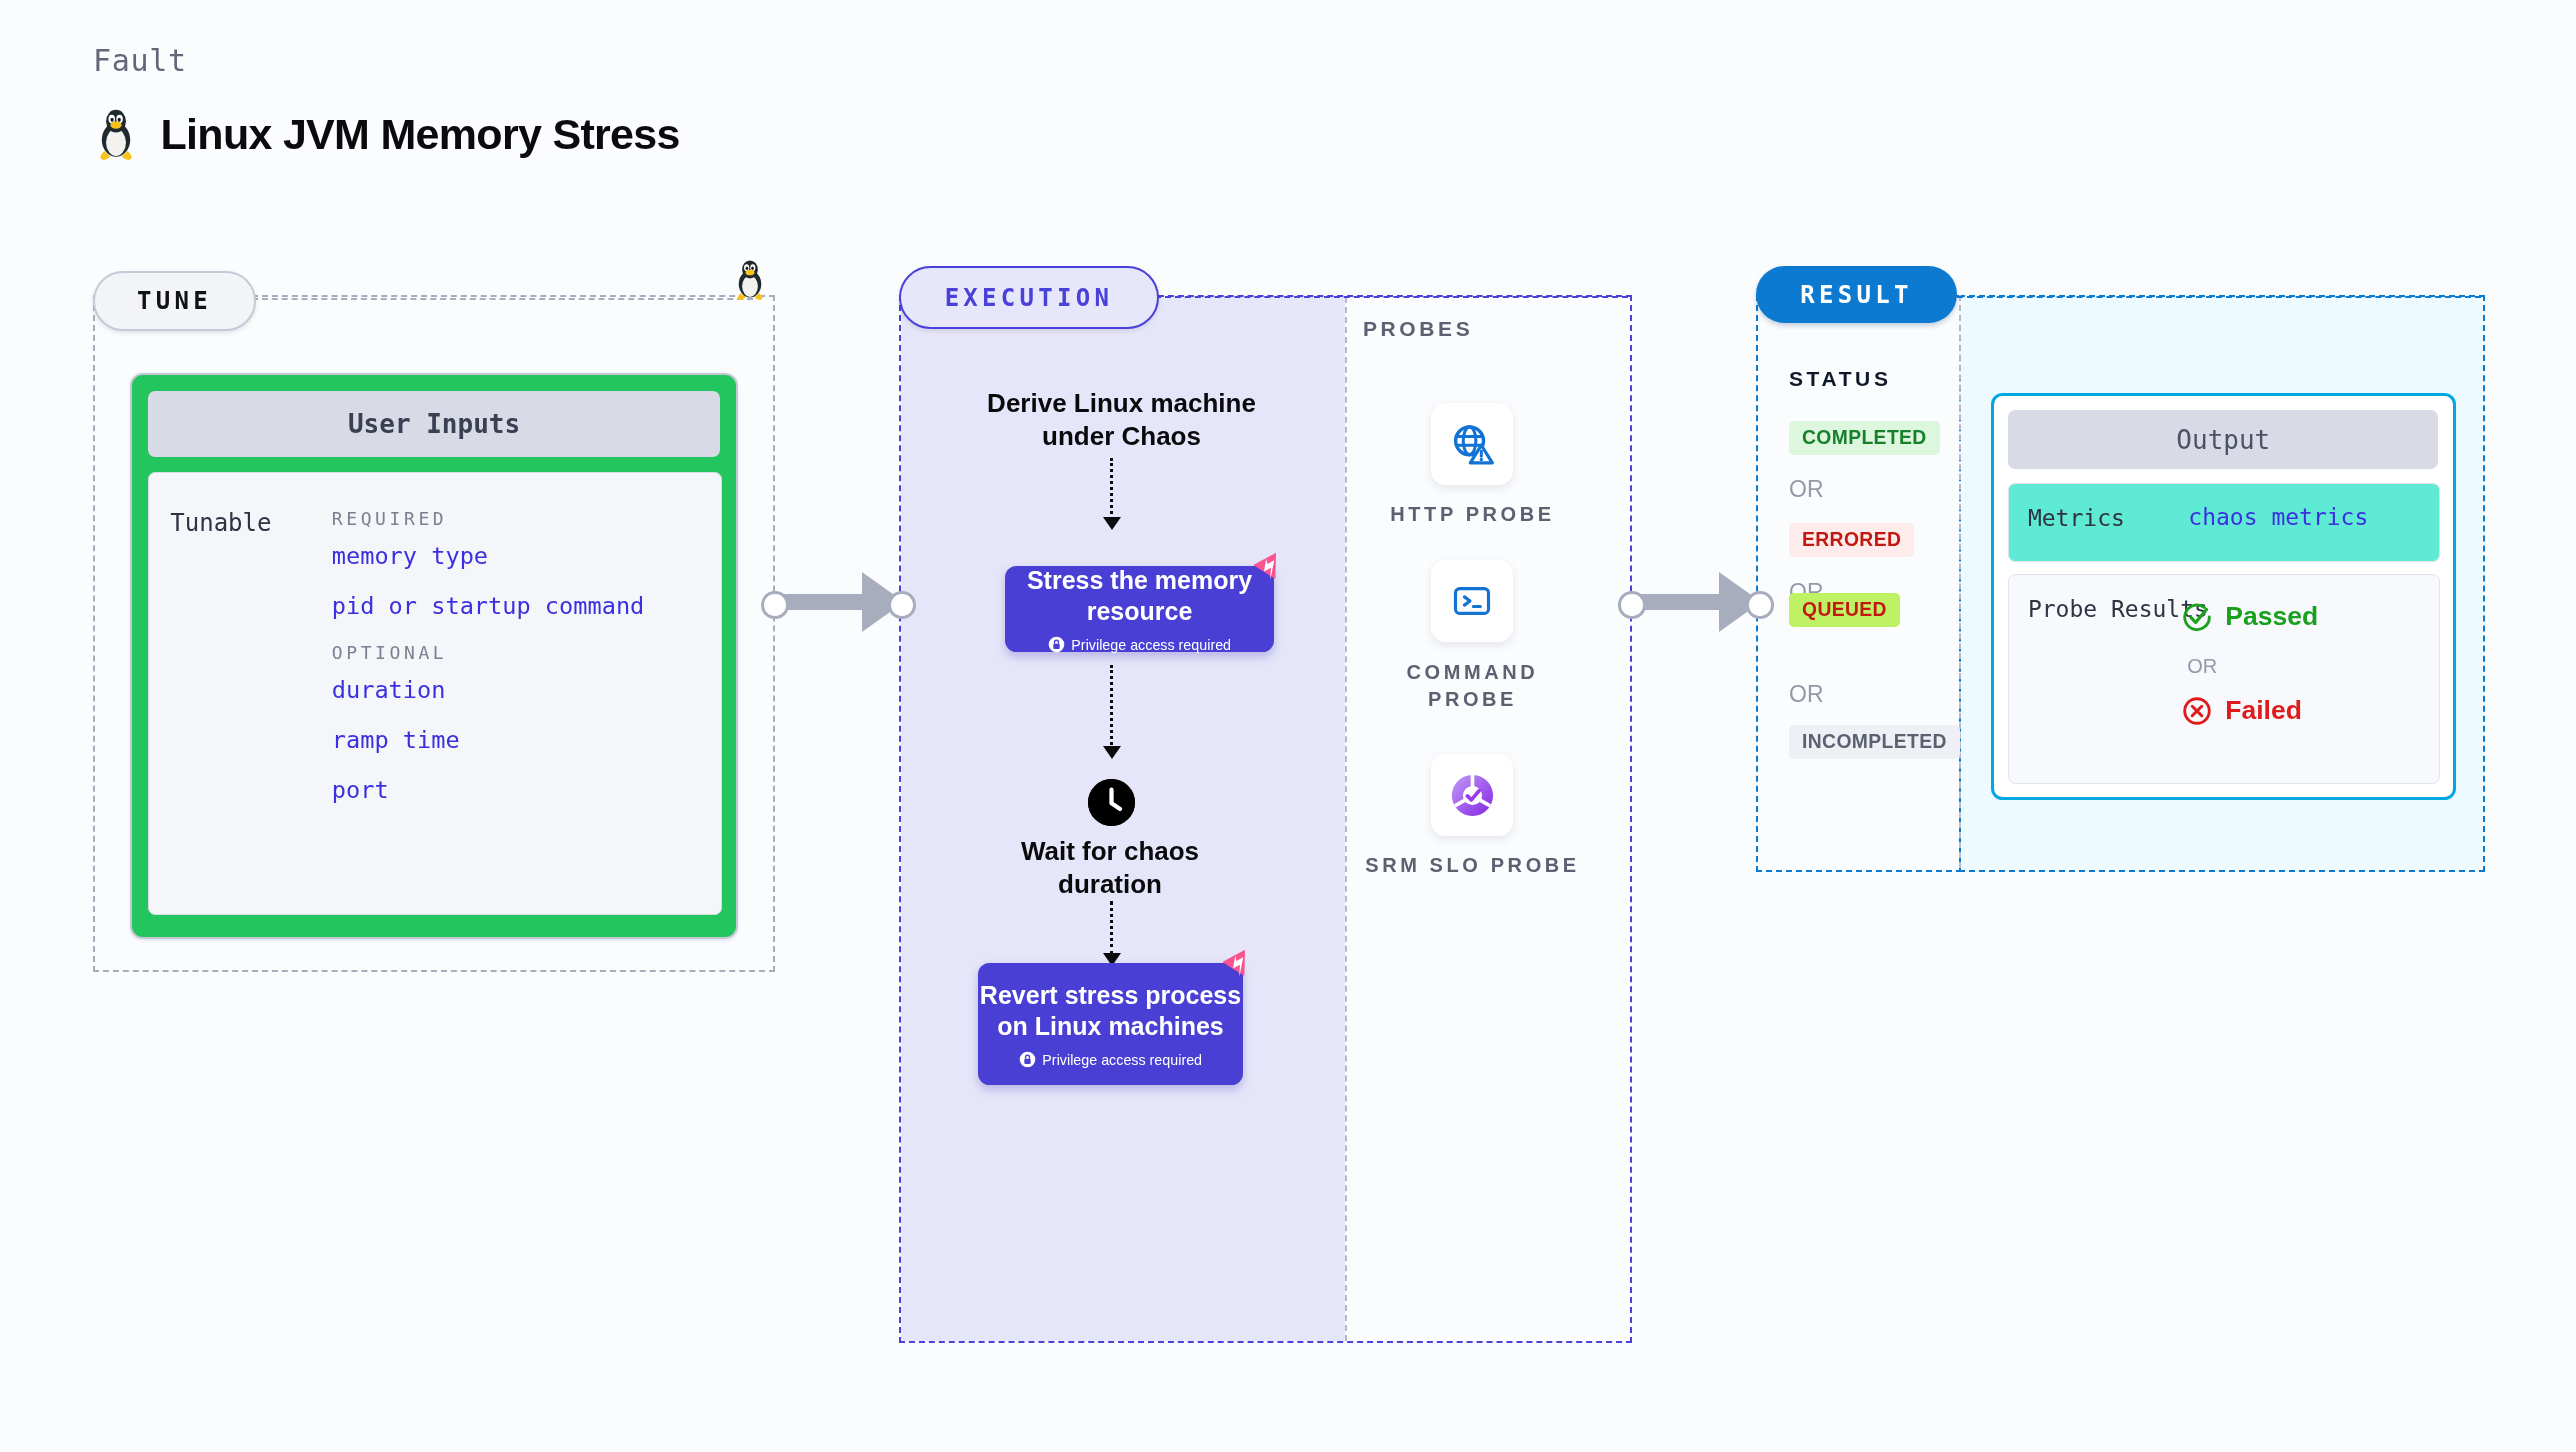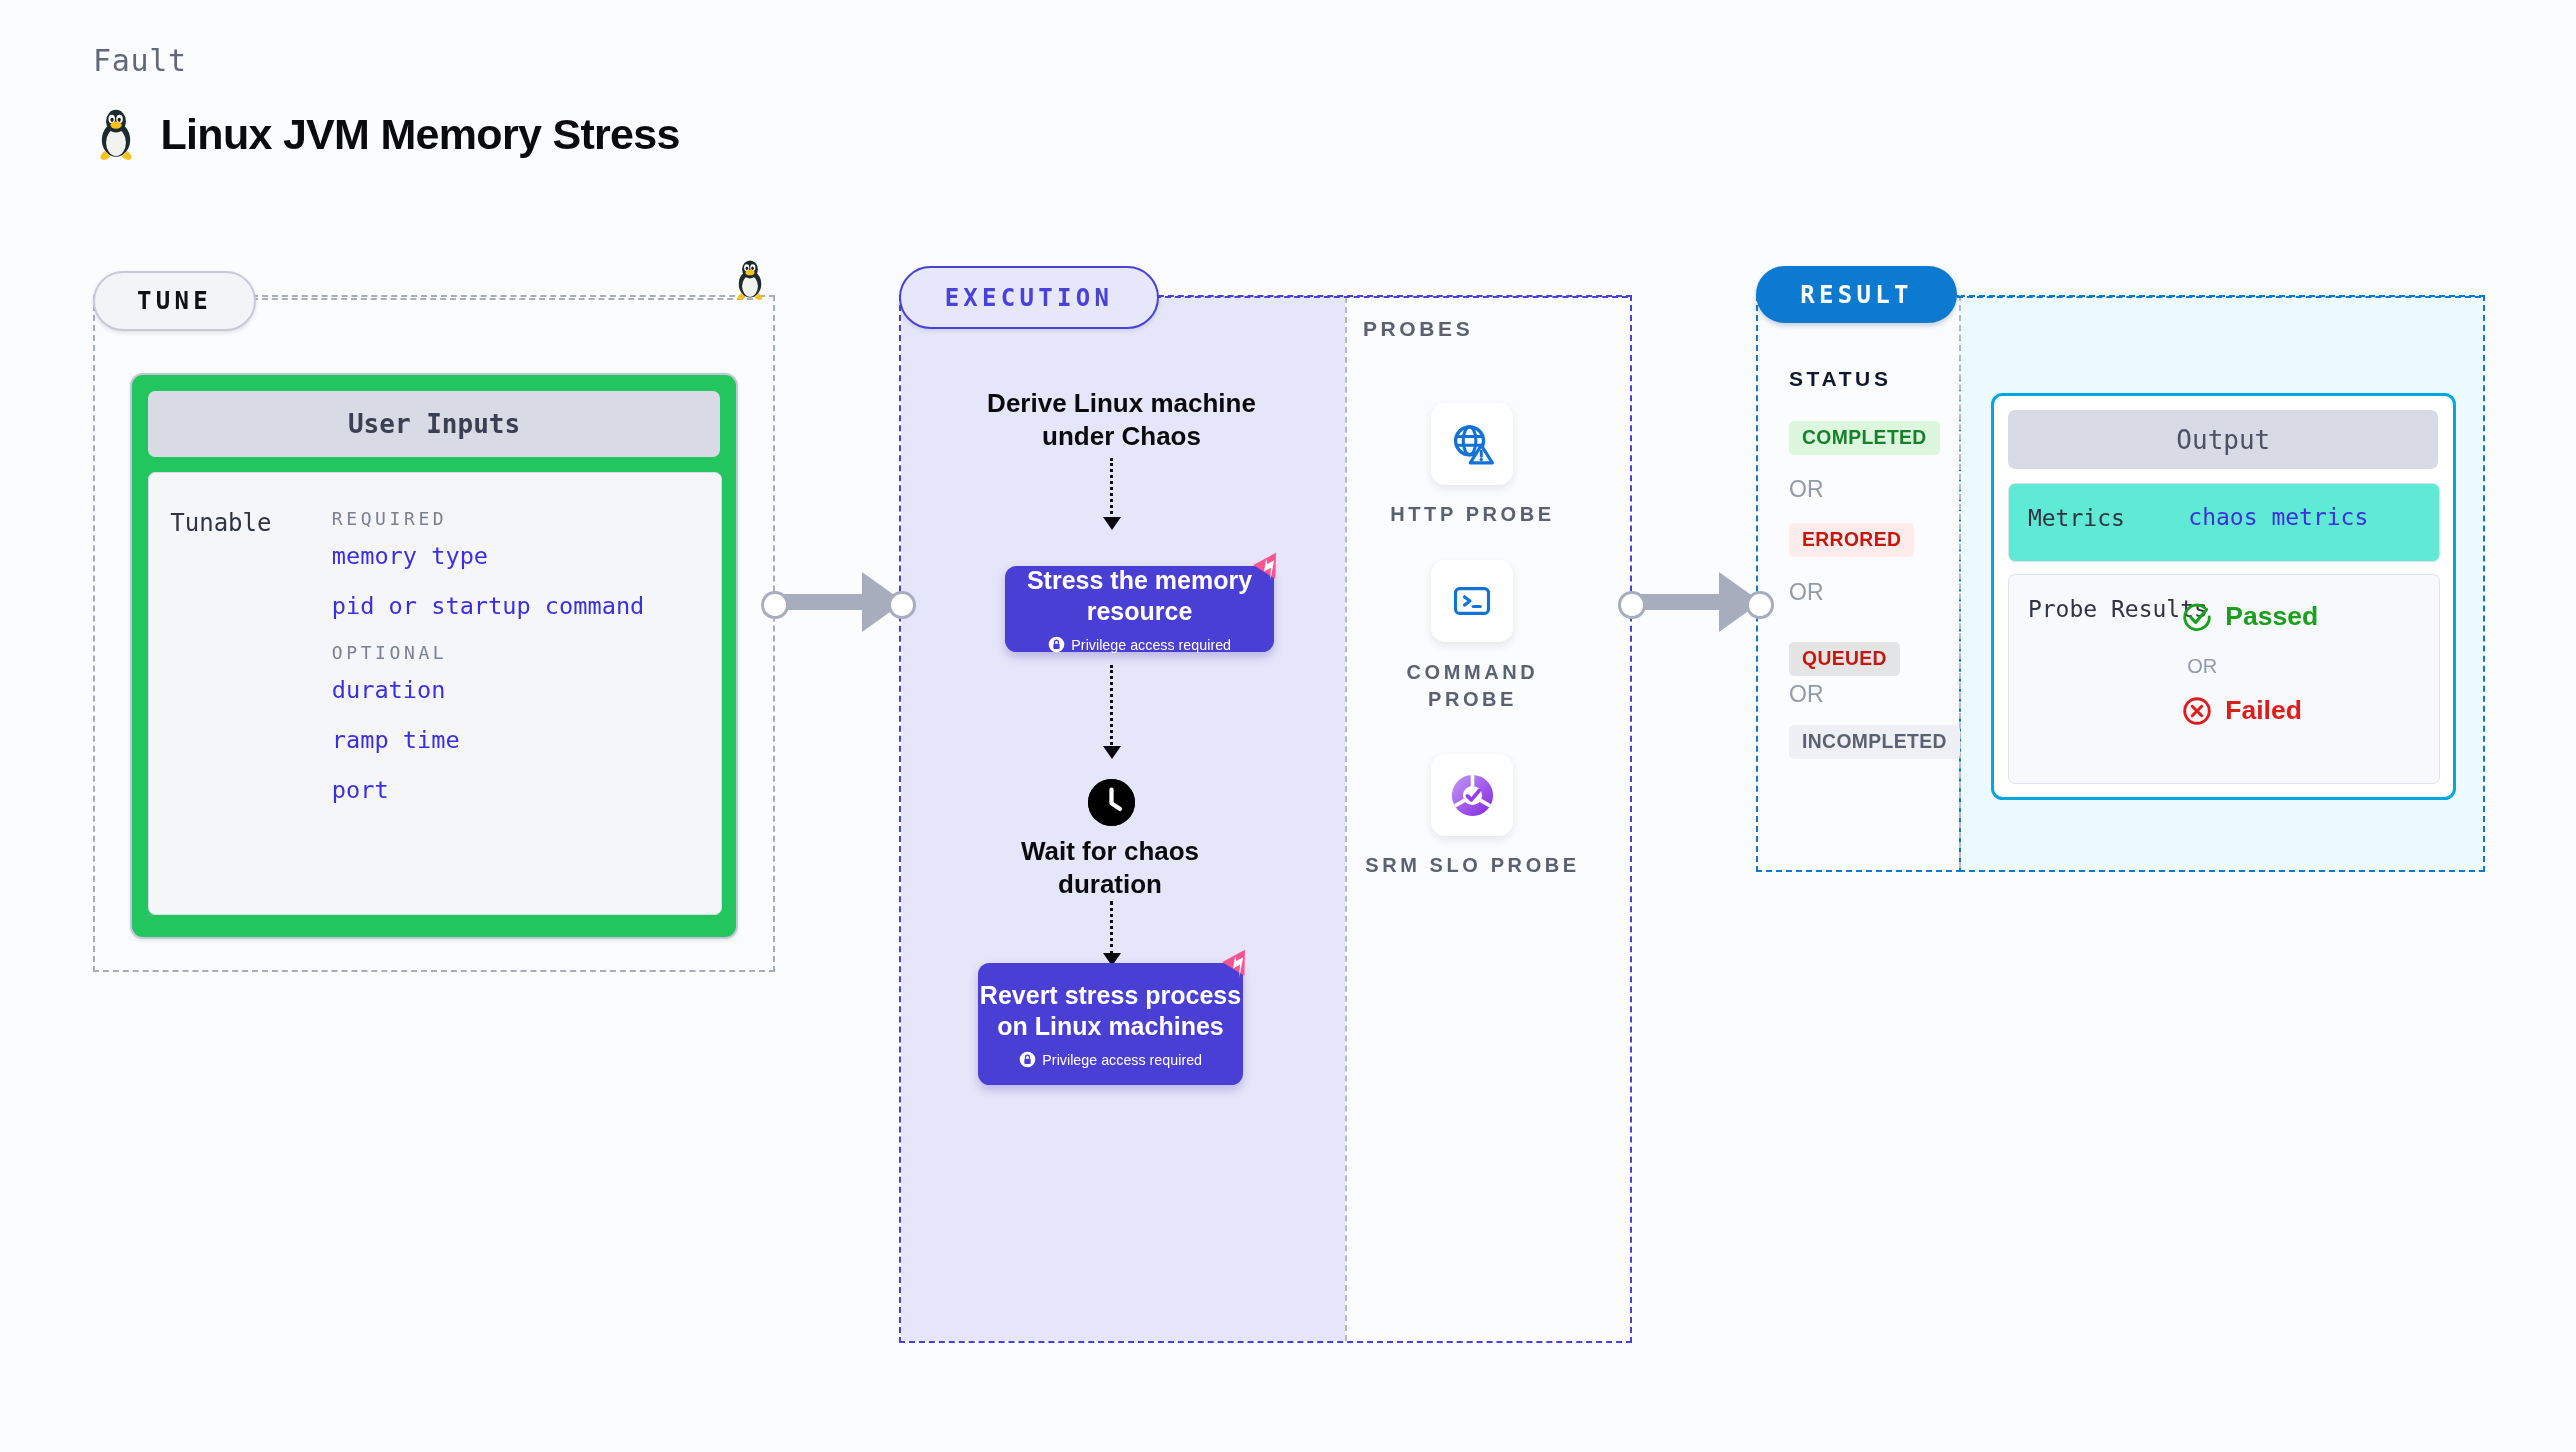--- a/index.html
+++ b/index.html
@@ -398,21 +398,21 @@
 <div id="result-divider"></div>
 <div id="result-leader"></div>
 <div class="pill" id="result-pill">RESULT</div>
 
 <div id="status-label">STATUS</div>
 
 <div class="status-chip" style="top:421px;background:#ddf6de;color:#17802a;">COMPLETED</div>
 <div class="or-text" style="top:476px;">OR</div>
 <div class="status-chip" style="top:523px;background:#fdeceb;color:#c2180f;">ERRORED</div>
 <div class="or-text" style="top:579px;">OR</div>
-<div class="status-chip" style="top:642px;background:#e5e5e5;color:#c2180f;">QUEUED</div>
+<div class="status-chip" style="top:593px;background:#bef264;color:#c2180f;">QUEUED</div>
 <div class="or-text" style="top:681px;">OR</div>
 <div class="status-chip" style="top:725px;background:#eef0f5;color:#5b6170;">INCOMPLETED</div>
 
 <div id="output-card">
   <div id="output-head">Output</div>
 
   <div id="metrics-row">
     <div class="row-key">Metrics</div>
     <div class="row-val">chaos metrics</div>
   </div>

